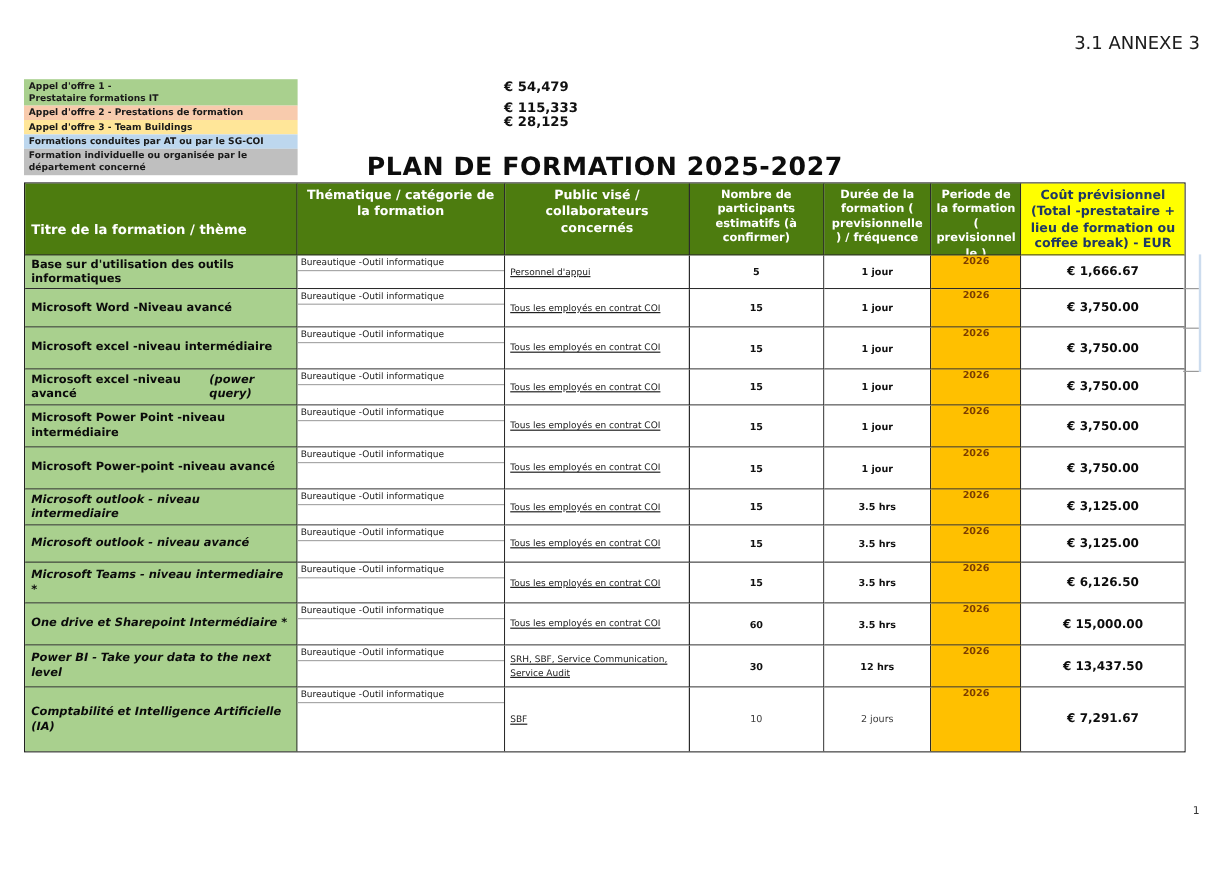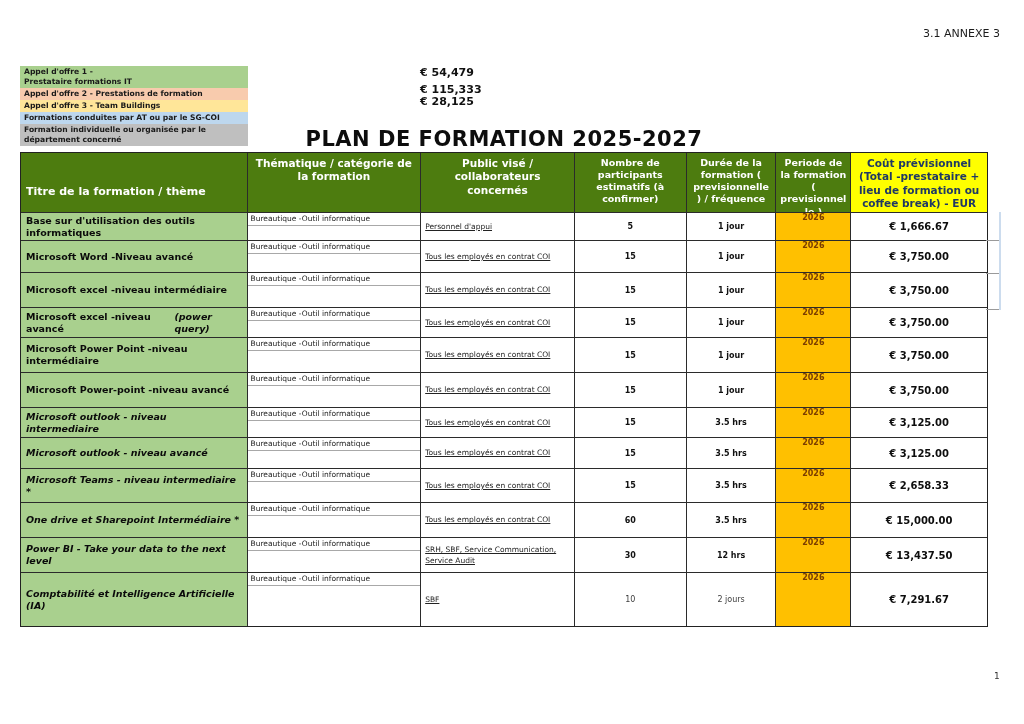--- a/index.html
+++ b/index.html
@@ -1,21 +1,21 @@
 <!DOCTYPE html>
 <html><head>
 <meta charset="utf-8">
 <style>
   html,body{margin:0;padding:0;}
   body{
     width:1024px;height:724px;position:relative;background:#ffffff;
     font-family:"DejaVu Sans", sans-serif;color:#111;overflow:hidden;
   }
   
-  .annex{position:absolute;top:27px;right:24px;font-size:11px;color:#1c1c1c;}
+  .annex{position:absolute;top:27px;right:24px;font-size:15px;color:#1c1c1c;}
   .pagenum{position:absolute;top:671px;left:994px;font-size:9px;color:#333;}
 
   
   .legend{position:absolute;left:20px;top:66px;width:228px;}
   .legend-item{
     font-size:7.6px;font-weight:bold;color:#1a1a1a;line-height:10px;
     padding:0.5px 4px;white-space:pre-line;
   }
   .legend-amounts{position:absolute;left:420px;top:64px;width:120px;}
   .amount{font-size:11px;font-weight:bold;color:#111;position:absolute;left:0;white-space:nowrap;}
@@ -328,21 +328,21 @@
     <div class="cell c4 num-cell">
           <span>15</span>
         </div>
     <div class="cell c5 dur-cell">
           <span>3.5 hrs</span>
         </div>
     <div class="cell c6 per-cell">
           <span>2026</span>
         </div>
     <div class="cell c7 cost-cell">
-          <span>€ 2,658.33</span>
+          <span>€ 6,126.50</span>
         </div>
   </div>
 
   <div class="trow" style="height: 35px;">
     <div class="cell c1 title-cell it">
           <span>One drive et Sharepoint  Intermédiaire *</span>
           <span class="note-it"></span>
         </div>
     <div class="cell c2 theme-cell">
           <div class="theme-inner">Bureautique -Outil informatique</div>

